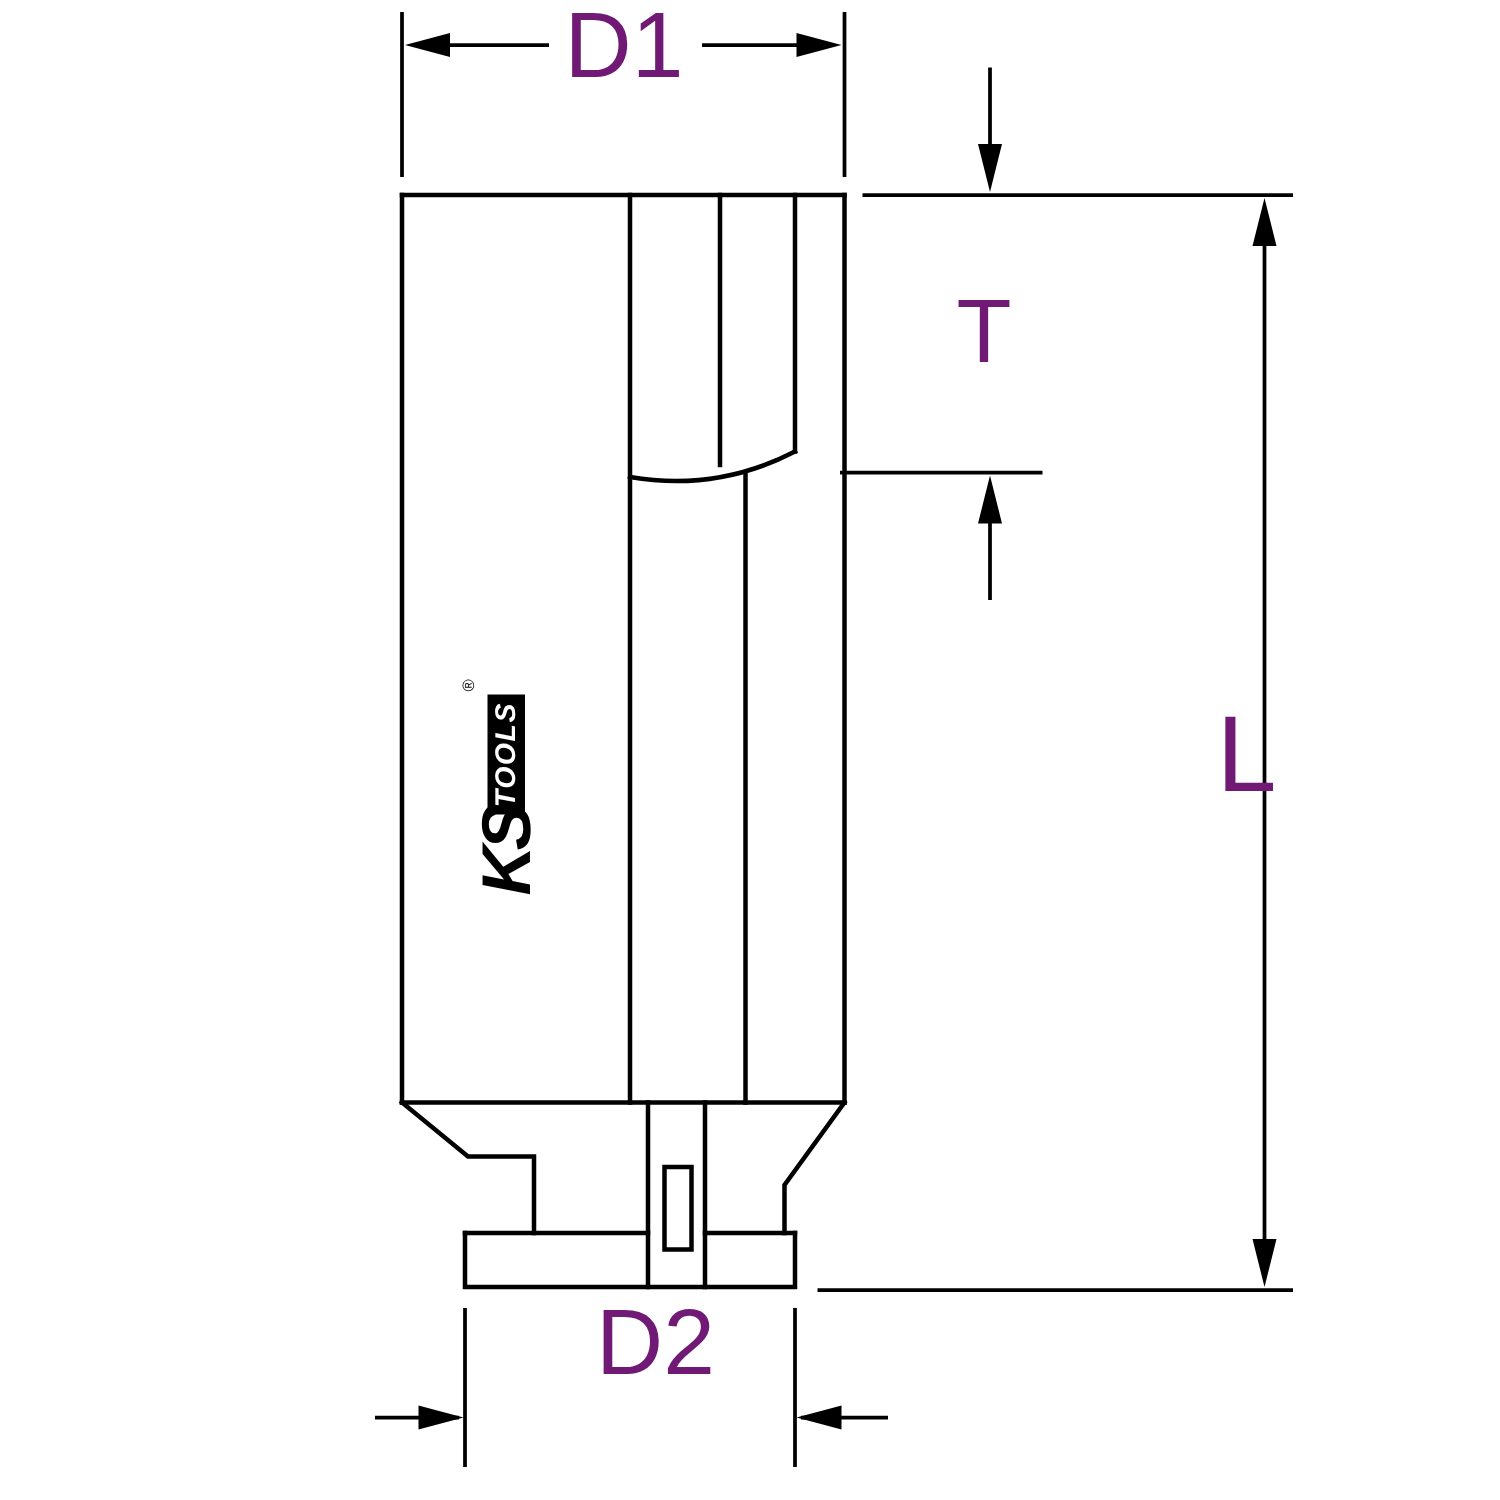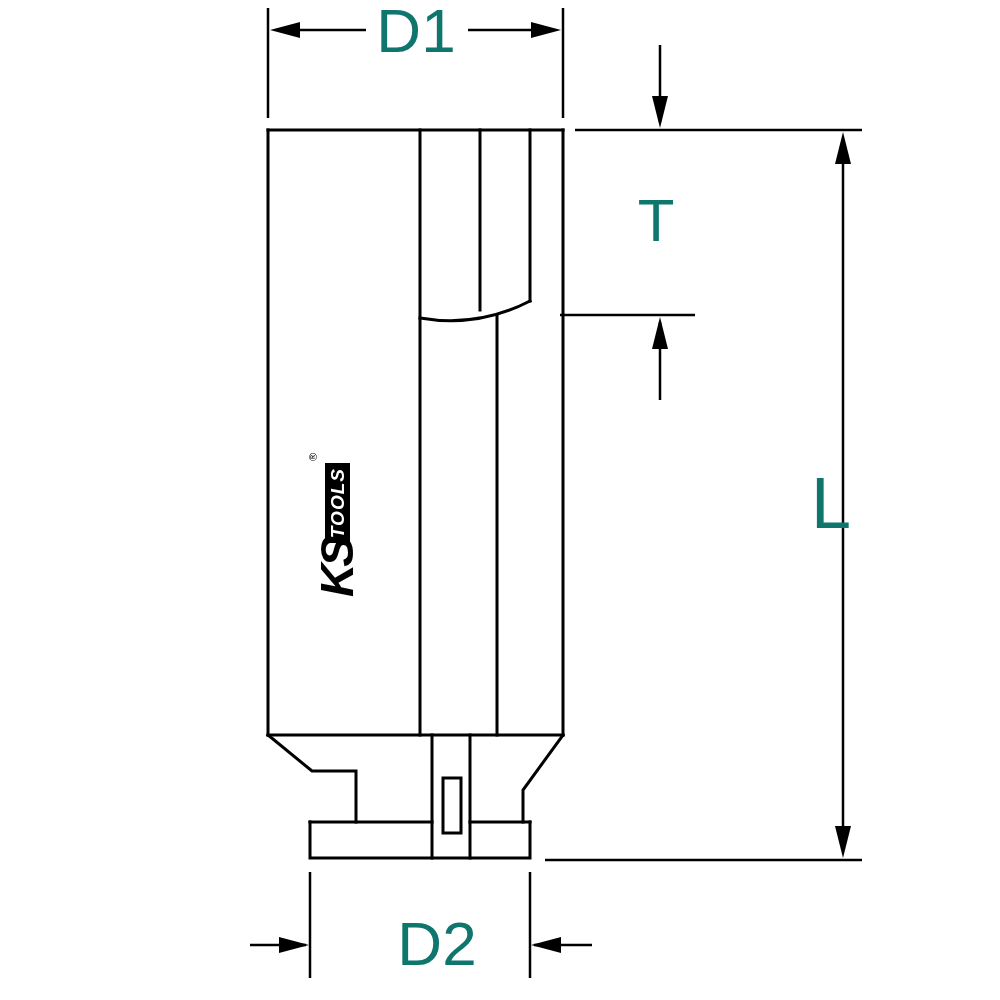--- a/index.html
+++ b/index.html
@@ -15,30 +15,30 @@
     font-family: "Liberation Sans", sans-serif;
     overflow: hidden;
   }
   svg {
     position: absolute;
     left: 0;
     top: 0;
   }
   .dim-label {
     position: absolute;
-    color: #0f766e;
+    color: #701a75;
     transform: translate(-50%, -50%);
     white-space: nowrap;
     line-height: 1;
     text-align: center;
   }
   #label-d1 { left: 416px; top: 31px;  font-size: 62px; }
   #label-t  { left: 656px; top: 221px; font-size: 60px; }
   #label-l  { left: 831px; top: 503px; font-size: 72px; }
-  #label-d2 { left: 437px; top: 944px; font-size: 62px; }
+  #label-d2 { left: 437px; top: 896px; font-size: 62px; }
 
   .logo {
     position: absolute;
     left: 252px;
     top: 495px;
     width: 170px;
     height: 60px;
     transform: rotate(-90deg);
     display: flex;
     align-items: center;

